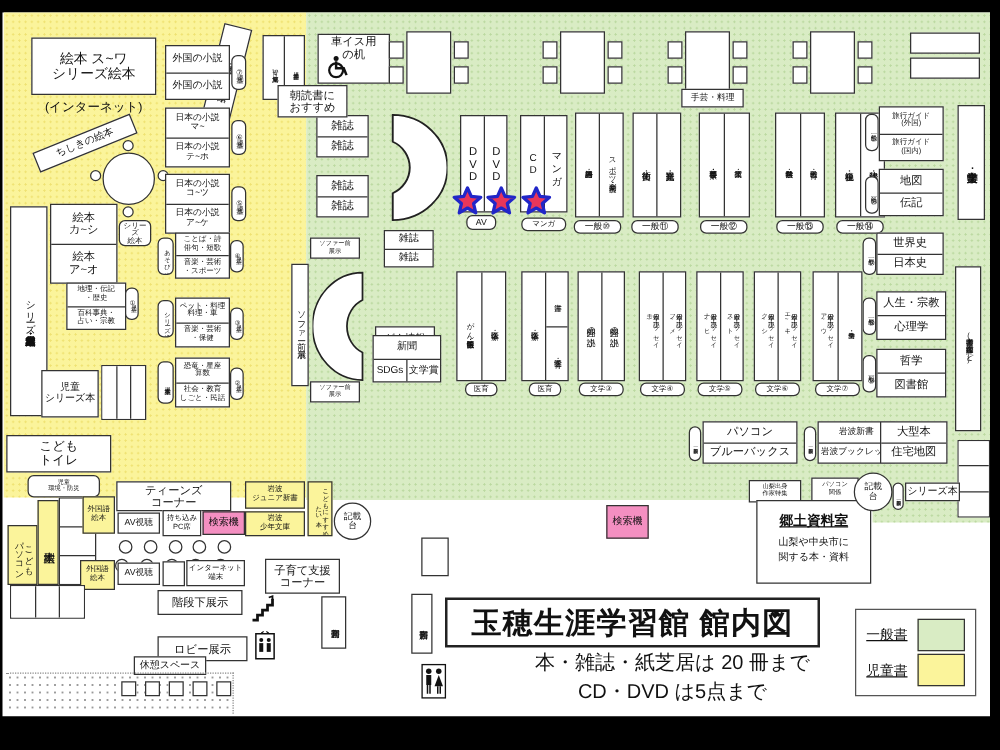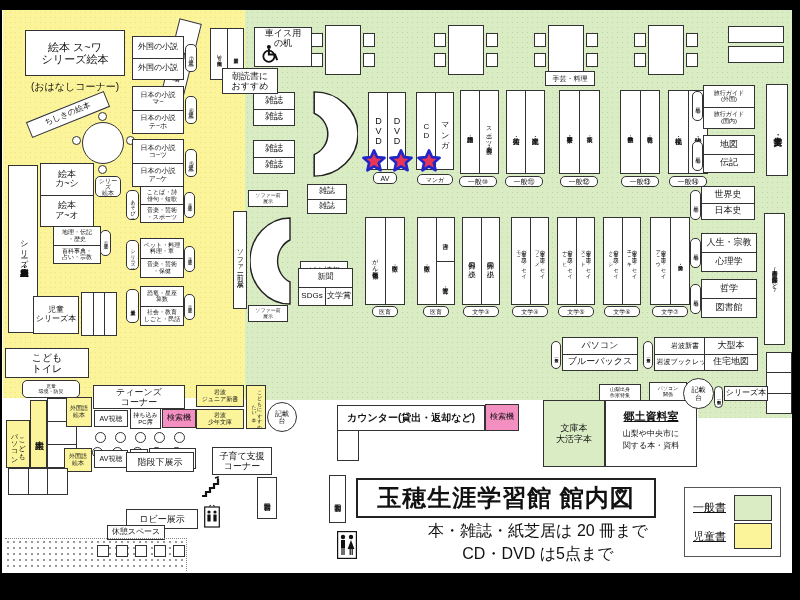--- a/index.html
+++ b/index.html
@@ -40,21 +40,21 @@
 <div id="stage">
     <div class="item base" style="left: 2px; top: 10px; width: 790px; height: 563px;"></div>
     <div class="item zone-yellow" style="left: 3px; top: 10px; width: 242px; height: 388px;"></div>
     <div class="item zone-green" style="left: 245px; top: 10px; width: 547px; height: 390px;"></div>
     <div class="item zone-green" style="left: 698px; top: 400px; width: 94px; height: 18px;"></div>
     <div class="item mapbox vtext" style="left: 170px; top: 20px; width: 23px; height: 76px; font-size: 7px; transform: rotate(14deg);">昔話・シリーズ絵本</div>
     <div class="item mapbox colflex" style="left: 25px; top: 30px; width: 100px; height: 46px; font-size: 11px;">
       <div class="btxt">絵本 ス~ワ
 シリーズ絵本</div>
     </div>
-    <div class="item maplabel" style="left: 14px; top: 79px; width: 122px; height: 14px; font-size: 10px;">(おはなしコーナー)</div>
+    <div class="item maplabel" style="left: 14px; top: 79px; width: 122px; height: 14px; font-size: 10px;">(インターネット)</div>
     <div class="item mapbox colflex" style="left: 26px; top: 106px; width: 84px; height: 17px; font-size: 8px; transform: rotate(-22deg);">
       <div class="btxt">ちしきの絵本</div>
     </div>
     <div class="item mapcircle" style="left: 82px; top: 122px; width: 42px; height: 42px; font-size: 7px;"></div>
     <div class="item chair" style="left: 72px; top: 136px; width: 9px; height: 9px; border-radius: 50%; position: absolute;"></div>
     <div class="item chair" style="left: 126px; top: 136px; width: 9px; height: 9px; border-radius: 50%; position: absolute;"></div>
     <div class="item chair" style="left: 98px; top: 112px; width: 9px; height: 9px; border-radius: 50%; position: absolute;"></div>
     <div class="item chair" style="left: 98px; top: 165px; width: 9px; height: 9px; border-radius: 50%; position: absolute;"></div>
     <div class="item mapbox colflex" style="left: 132px; top: 36px; width: 52px; height: 44px; font-size: 8px;">
       <div class="brow">
@@ -241,21 +241,21 @@
     </div>
     <div class="item mapbox colflex" style="left: 212px; top: 447px; width: 60px; height: 28px; font-size: 9px;">
       <div class="btxt">子育て支援
 コーナー</div>
     </div>
     <div class="item mapbox" style="left: 8px; top: 468px; width: 60px; height: 27px; flex-direction: row;">
       <div class="gridcell"></div>
       <div class="gridcell bl"></div>
       <div class="gridcell bl"></div>
     </div>
-    <div class="item mapbox colflex" style="left: 126px; top: 452px; width: 68px; height: 20px; font-size: 9px;">
+    <div class="item mapbox colflex" style="left: 126px; top: 472px; width: 68px; height: 20px; font-size: 9px;">
       <div class="btxt">階段下展示</div>
     </div>
     <div class="item" style="left: 200px; top: 476px; width: 20px; height: 22px;"><svg width="100%" height="100%" viewBox="0 0 20 22">
         <path d="M2 20 h4 v-4 h4 v-4 h4 v-4 h4 v-5" fill="none" stroke="#111" stroke-width="2.2"></path>
         <path d="M15 2 l3 -1 l0 3" fill="none" stroke="#111" stroke-width="1.4"></path>
       </svg></div>
     <div class="item mapbox colflex" style="left: 126px; top: 509px; width: 72px; height: 20px; font-size: 9px;">
       <div class="btxt">ロビー展示</div>
     </div>
     <div class="item" style="left: 204px; top: 505px; width: 16px; height: 23px;"><svg width="100%" height="100%" viewBox="0 0 16 23">
@@ -622,32 +622,25 @@
     <div class="item mapbox colflex" style="left: 649px; top: 382px; width: 38px; height: 20px; font-size: 5px;">
       <div class="btxt">パソコン
 関係</div>
     </div>
     <div class="item mapcircle" style="left: 683px; top: 378px; width: 31px; height: 31px; font-size: 7px; z-index: 5;">記載
 台</div>
     <div class="item maptag vtext" style="left: 714px; top: 386px; width: 9px; height: 22px; font-size: 4px;">一般新書</div>
     <div class="item mapbox colflex" style="left: 724px; top: 386px; width: 44px; height: 15px; font-size: 8px;">
       <div class="btxt">シリーズ本</div>
     </div>
-    <div class="item mapbox colflex" style="left: 337px; top: 405px; width: 148px; height: 26px; font-size: 10px; font-weight: bold;">
-      <div class="btxt">カウンター(貸出・返却など)</div>
-    </div>
     <div class="item mapbox colflex" style="left: 337px; top: 430px; width: 22px; height: 31px;">
       <div class="btxt"></div>
     </div>
     <div class="item mapbox colflex" style="left: 485px; top: 404px; width: 34px; height: 27px; font-size: 8px; background: rgb(244, 143, 193);">
       <div class="btxt">検索機</div>
-    </div>
-    <div class="item mapbox colflex" style="left: 543px; top: 400px; width: 62px; height: 67px; font-size: 9px; background: rgb(217, 236, 196);">
-      <div class="btxt">文庫本
-大活字本</div>
     </div>
     <div class="item mapbox colflex zone-green" style="left: 605px; top: 400px; width: 92px; height: 67px; font-size: 8px;">
       <div style="text-align: center; font-weight: bold; text-decoration: underline; font-size: 11px; padding-top: 8px;">郷土資料室</div>
       <div style="text-align: center; white-space: pre-line; font-size: 8px; line-height: 1.5; padding-top: 4px;">山梨や中央市に
 関する本・資料</div>
     </div>
 
   <div class="item" id="title-box">
     <span>玉穂生涯学習館 館内図</span>
   </div>

